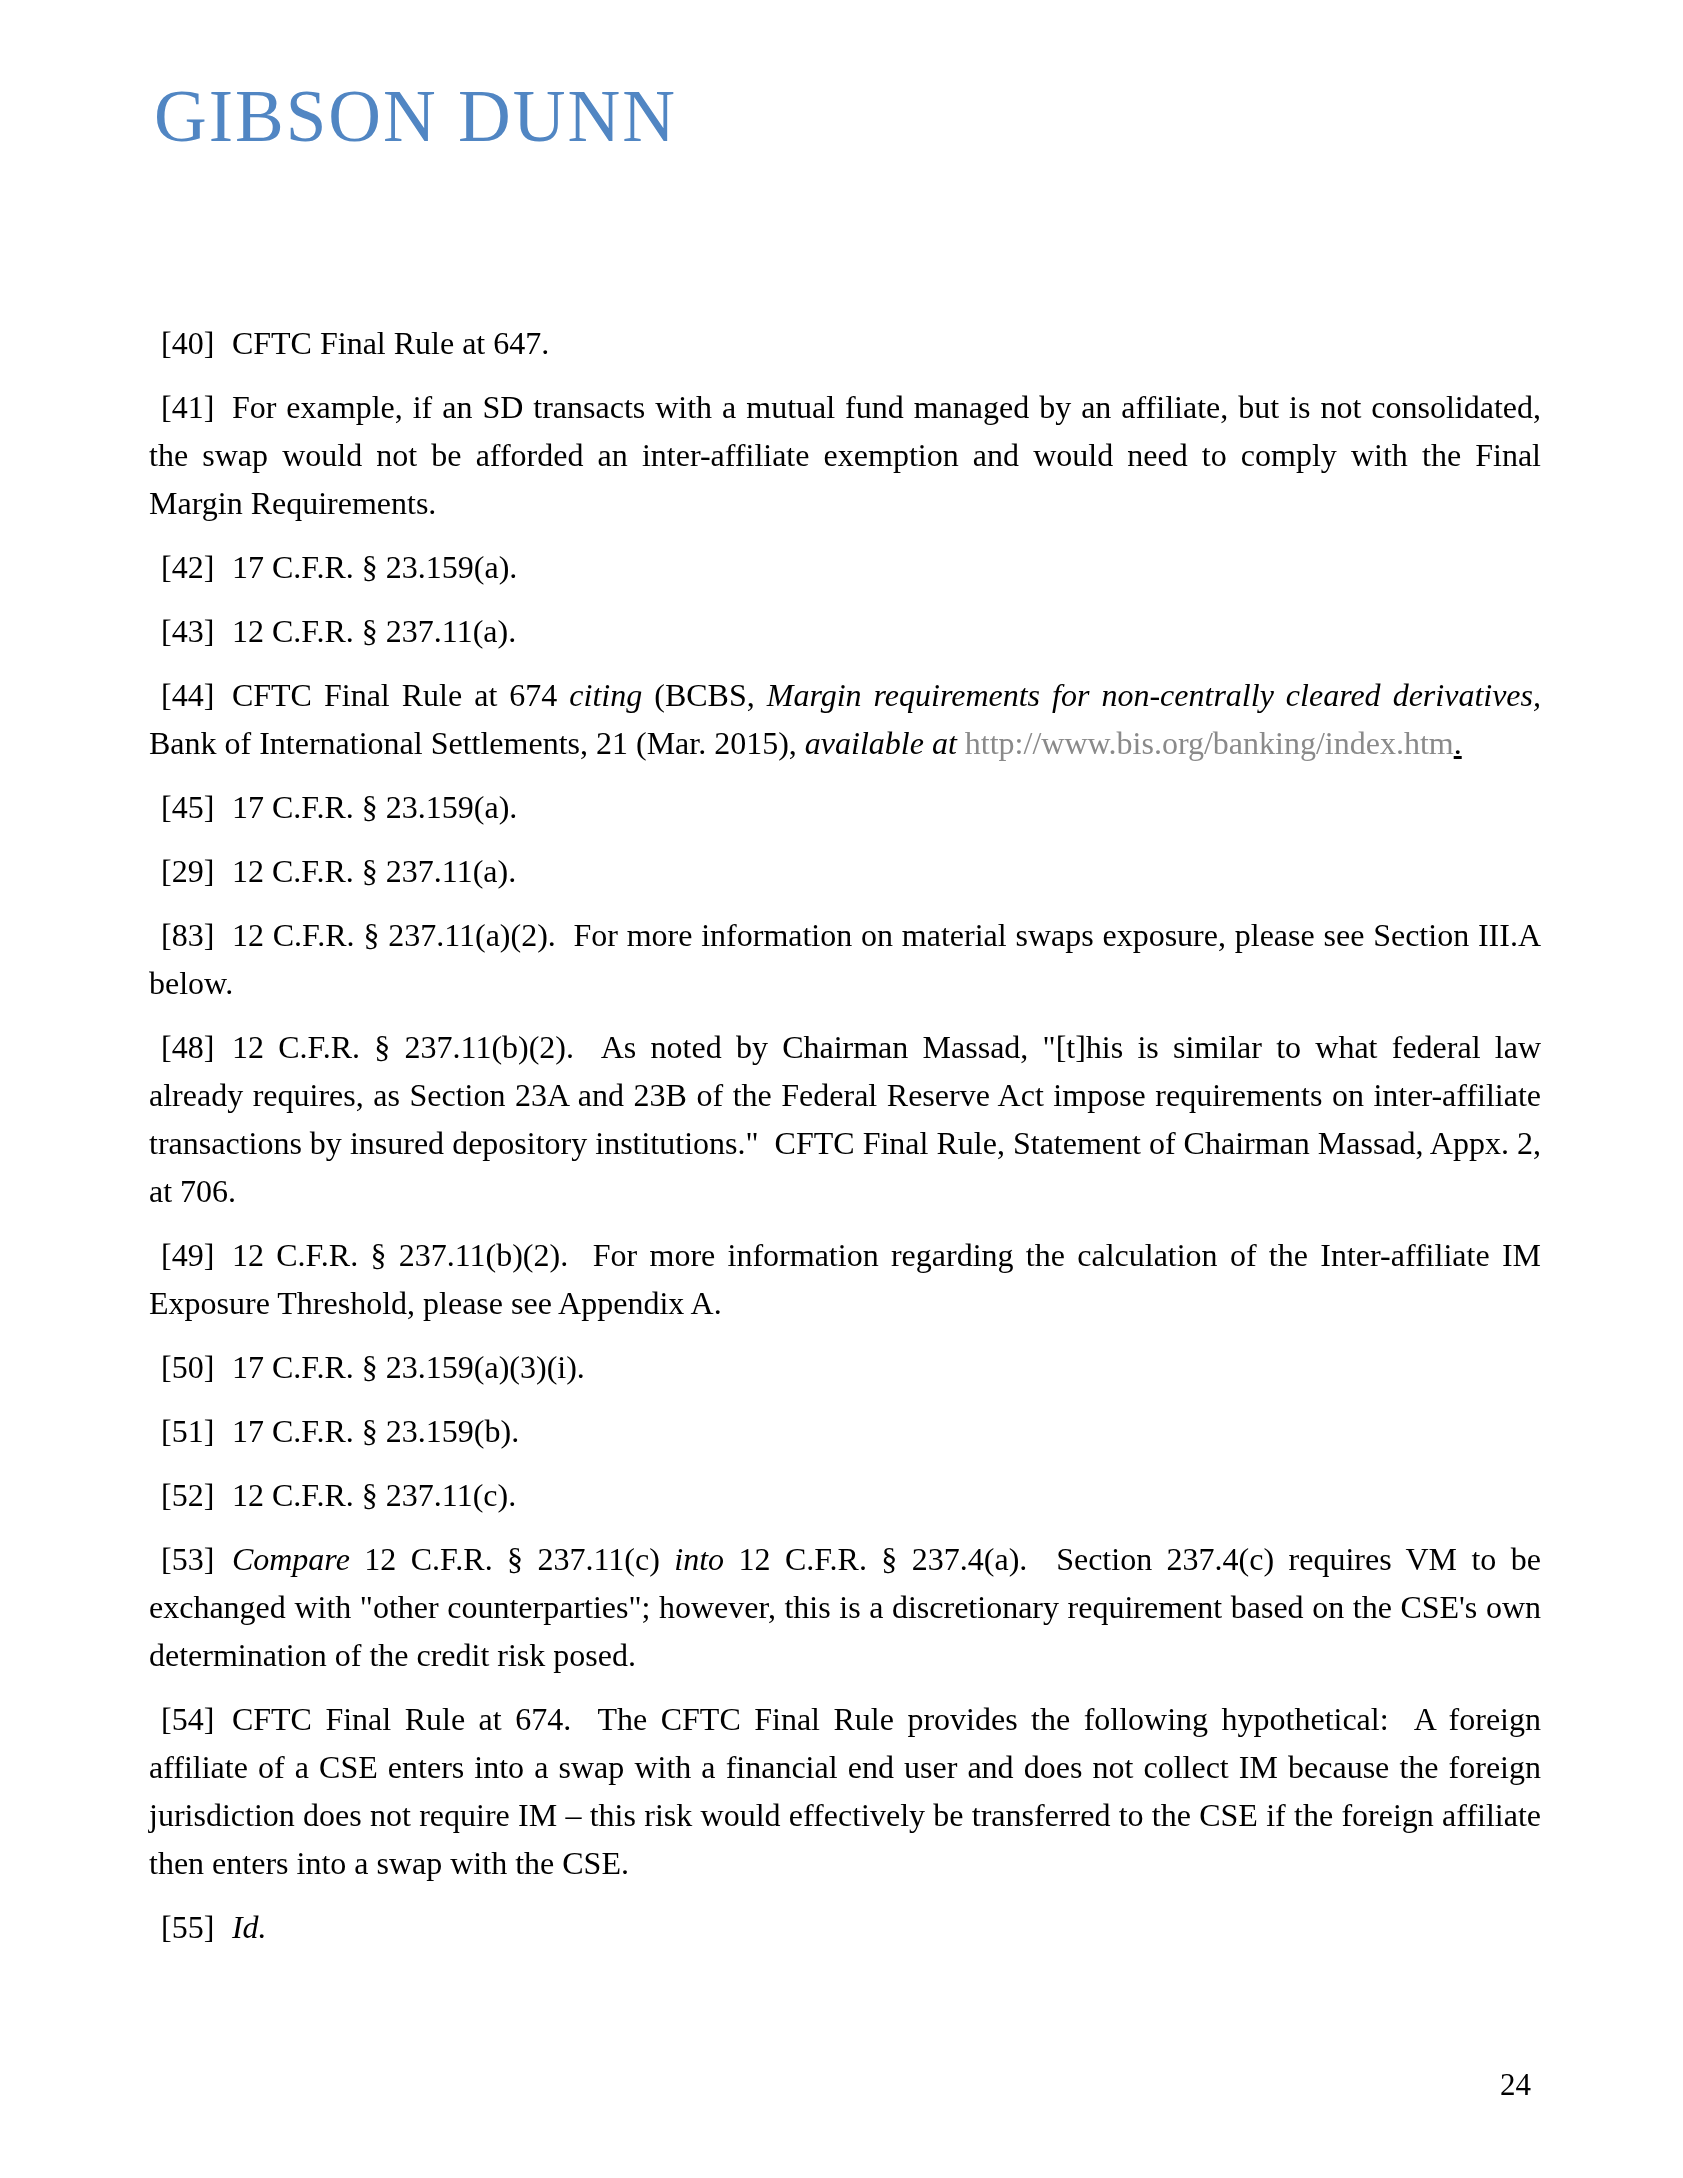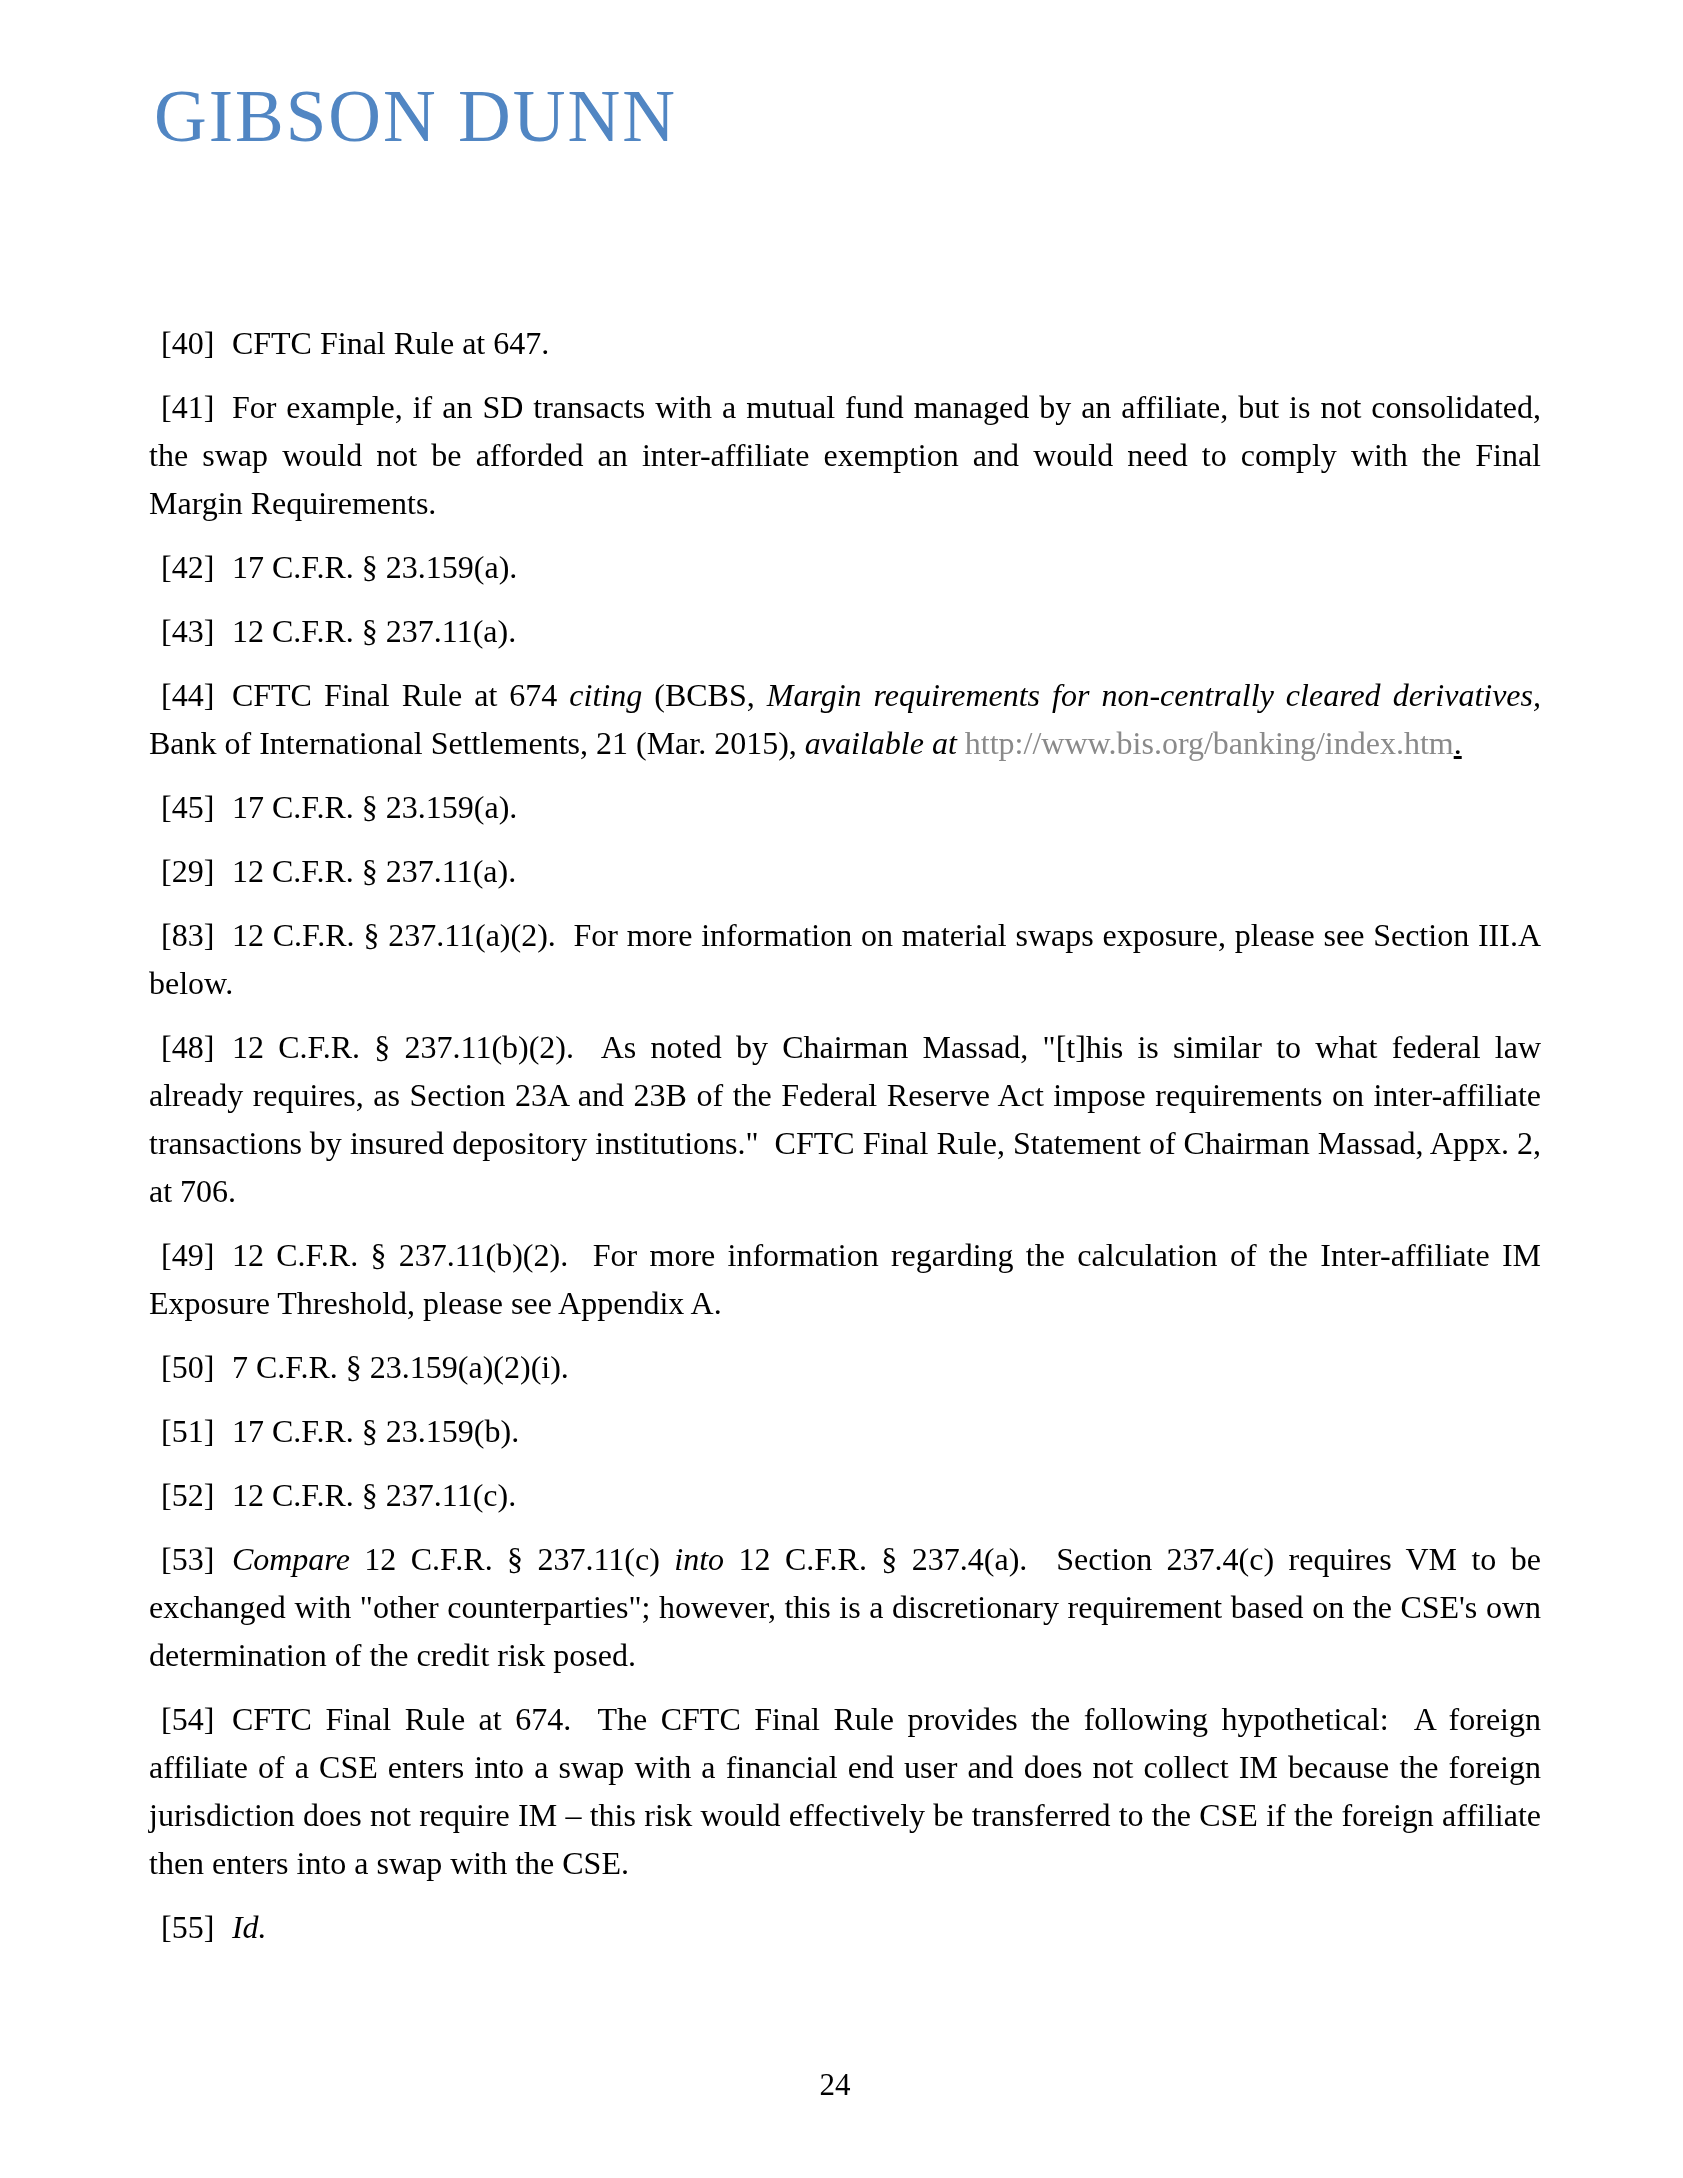--- a/index.html
+++ b/index.html
@@ -54,21 +54,21 @@
     margin-top: 32px;
   }
   .ul {
     text-decoration: underline;
   }
   .footer {
     position: absolute;
     top: 2061px;
     left: 139px;
     width: 1392px;
-    text-align: center;
+    text-align: right;
     font-size: 31px;
     line-height: 48px;
   }
 </style>
 </head>
 <body>
 
 <div class="page">
   <div class="logo">GIBSON DUNN</div>
 
@@ -76,21 +76,21 @@
       <p class="fn"><span class="fn-num">[40]</span><span>CFTC Final Rule at 647.</span></p>
       <p class="fn"><span class="fn-num">[41]</span><span>For example, if an SD transacts with a mutual fund managed by an affiliate, but is not consolidated, the swap would not be afforded an inter-affiliate exemption and would need to comply with the Final Margin Requirements.</span></p>
       <p class="fn"><span class="fn-num">[42]</span><span>17 C.F.R. § 23.159(a).</span></p>
       <p class="fn"><span class="fn-num">[43]</span><span>12 C.F.R. § 237.11(a).</span></p>
       <p class="fn"><span class="fn-num">[44]</span><span>CFTC Final Rule at 674 </span><span class="it">citing</span><span> (BCBS, </span><span class="it">Margin requirements for non-centrally cleared derivatives,</span><span> Bank of International Settlements, 21 (Mar. 2015), </span><span class="it">available at</span><span> </span><a class="url">http://www.bis.org/banking/index.htm</a><span class="ul">.</span></p>
       <p class="fn"><span class="fn-num">[45]</span><span>17 C.F.R. § 23.159(a).</span></p>
       <p class="fn"><span class="fn-num">[29]</span><span>12 C.F.R. § 237.11(a).</span></p>
       <p class="fn"><span class="fn-num">[83]</span><span>12 C.F.R. § 237.11(a)(2).&nbsp; For more information on material swaps exposure, please see Section III.A below.</span></p>
       <p class="fn"><span class="fn-num">[48]</span><span>12 C.F.R. § 237.11(b)(2).&nbsp; As noted by Chairman Massad, "[t]his is similar to what federal law already requires, as Section 23A and 23B of the Federal Reserve Act impose requirements on inter-affiliate transactions by insured depository institutions."&nbsp; CFTC Final Rule, Statement of Chairman Massad, Appx. 2, at 706.</span></p>
       <p class="fn"><span class="fn-num">[49]</span><span>12 C.F.R. § 237.11(b)(2).&nbsp; For more information regarding the calculation of the Inter-affiliate IM Exposure Threshold, please see Appendix A.</span></p>
-      <p class="fn"><span class="fn-num">[50]</span><span>7 C.F.R. § 23.159(a)(2)(i).</span></p>
+      <p class="fn"><span class="fn-num">[50]</span><span>17 C.F.R. § 23.159(a)(3)(i).</span></p>
       <p class="fn"><span class="fn-num">[51]</span><span>17 C.F.R. § 23.159(b).</span></p>
       <p class="fn"><span class="fn-num">[52]</span><span>12 C.F.R. § 237.11(c).</span></p>
       <p class="fn"><span class="fn-num">[53]</span><span class="it">Compare</span><span> 12 C.F.R. § 237.11(c) </span><span class="it">into</span><span> 12 C.F.R. § 237.4(a).&nbsp; Section 237.4(c) requires VM to be exchanged with "other counterparties"; however, this is a discretionary requirement based on the CSE's own determination of the credit risk posed.</span></p>
       <p class="fn"><span class="fn-num">[54]</span><span>CFTC Final Rule at 674.&nbsp; The CFTC Final Rule provides the following hypothetical:&nbsp; A foreign affiliate of a CSE enters into a swap with a financial end user and does not collect IM because the foreign jurisdiction does not require IM – this risk would effectively be transferred to the CSE if the foreign affiliate then enters into a swap with the CSE.</span></p>
       <p class="fn"><span class="fn-num">[55]</span><span class="it">Id.</span></p>
     </div>
 
   <div class="footer">
     <span>24</span>
   </div>

